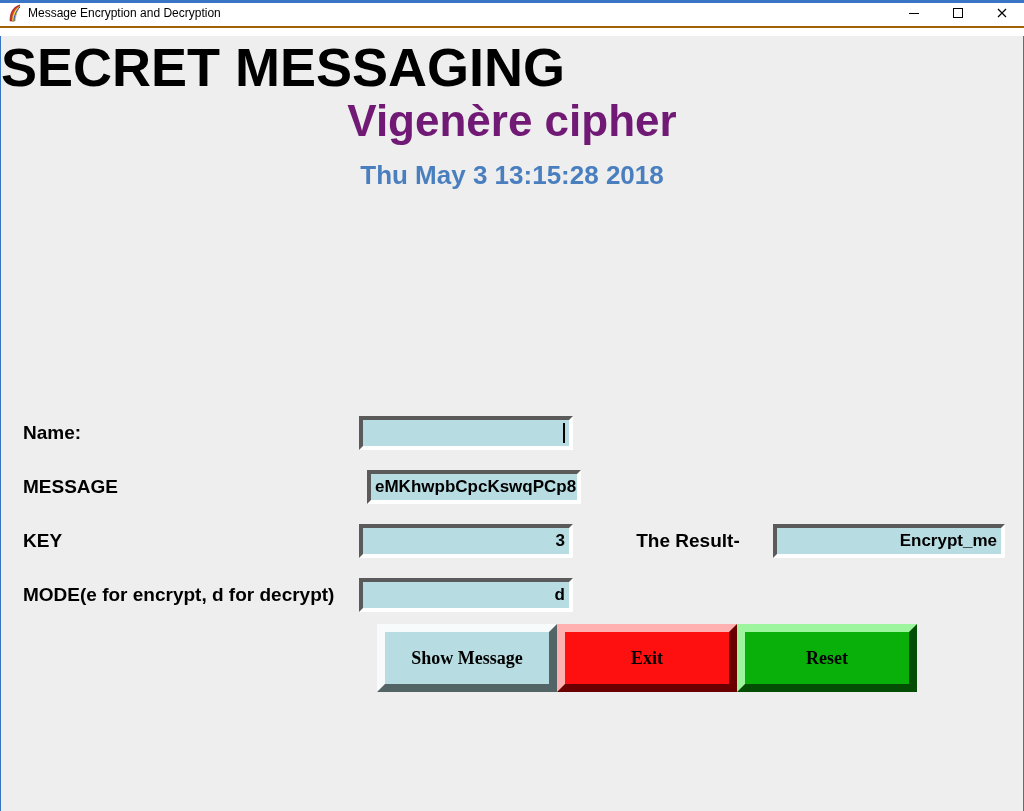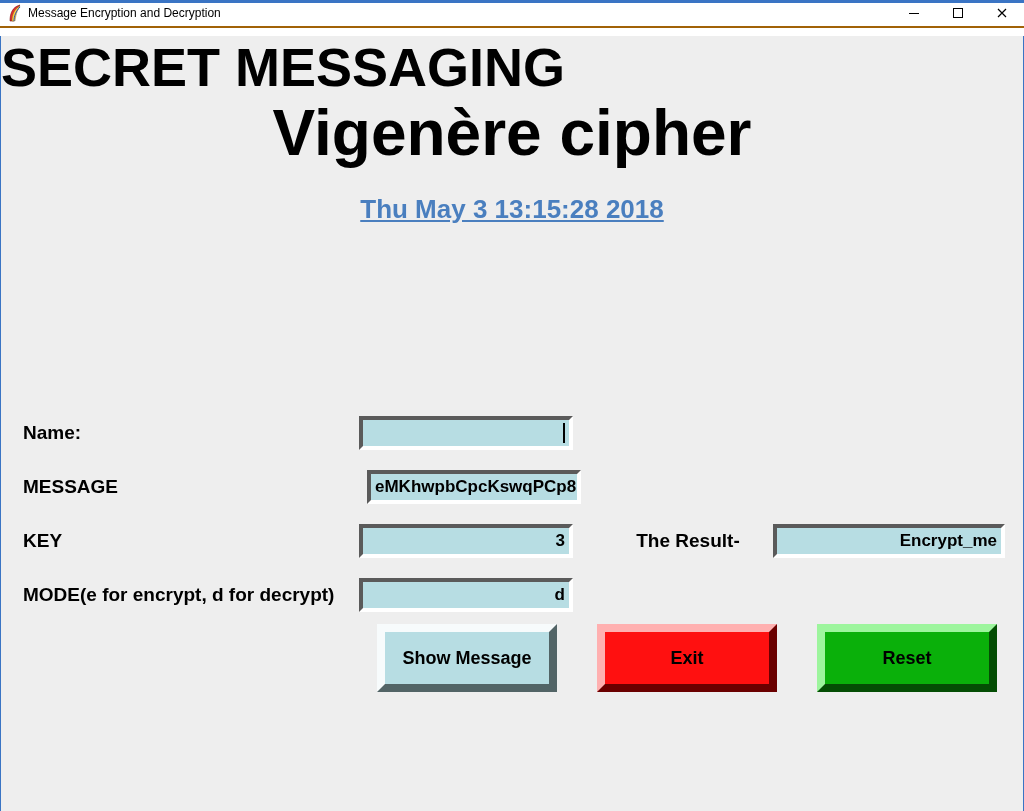--- a/index.html
+++ b/index.html
@@ -71,32 +71,31 @@
   .heading1 {
     text-align: left;
     font-size: 54px;
     font-weight: 900;
     color: #000;
     margin-top: 8px;
     letter-spacing: 0px;
   }
   .heading2 {
     text-align: center;
-    font-size: 64px;
-    font-weight: 700;
-    color: #000000;
+    font-size: 44px;
+    font-weight: 700;
+    color: #701a75;
     margin-top: -2px;
   }
   .datetime {
     text-align: center;
     font-size: 26px;
     font-weight: 700;
     color: #4a7fbf;
-    margin-top: 24px;
-    text-decoration: underline;
+    margin-top: 14px;
   }
 
   
   .form-area {
     position: absolute;
     top: 370px;
     left: 0;
     width: 100%;
   }
   .row {
@@ -150,21 +149,21 @@
     color: #000;
     margin-left: 30px;
   }
 
   
   .btn-row {
     position: absolute;
     top: 588px;
     left: 376px;
     display: flex;
-    gap: 40px;
+    font-family: Liberation Serif, serif;
   }
   .tk-button {
     width: 180px;
     height: 68px;
     box-sizing: border-box;
     
     border-top: 8px solid rgba(255,255,255,0.9);
     border-left: 8px solid rgba(255,255,255,0.9);
     border-right: 8px solid rgba(0,0,0,0.55);
     border-bottom: 8px solid rgba(0,0,0,0.55);

